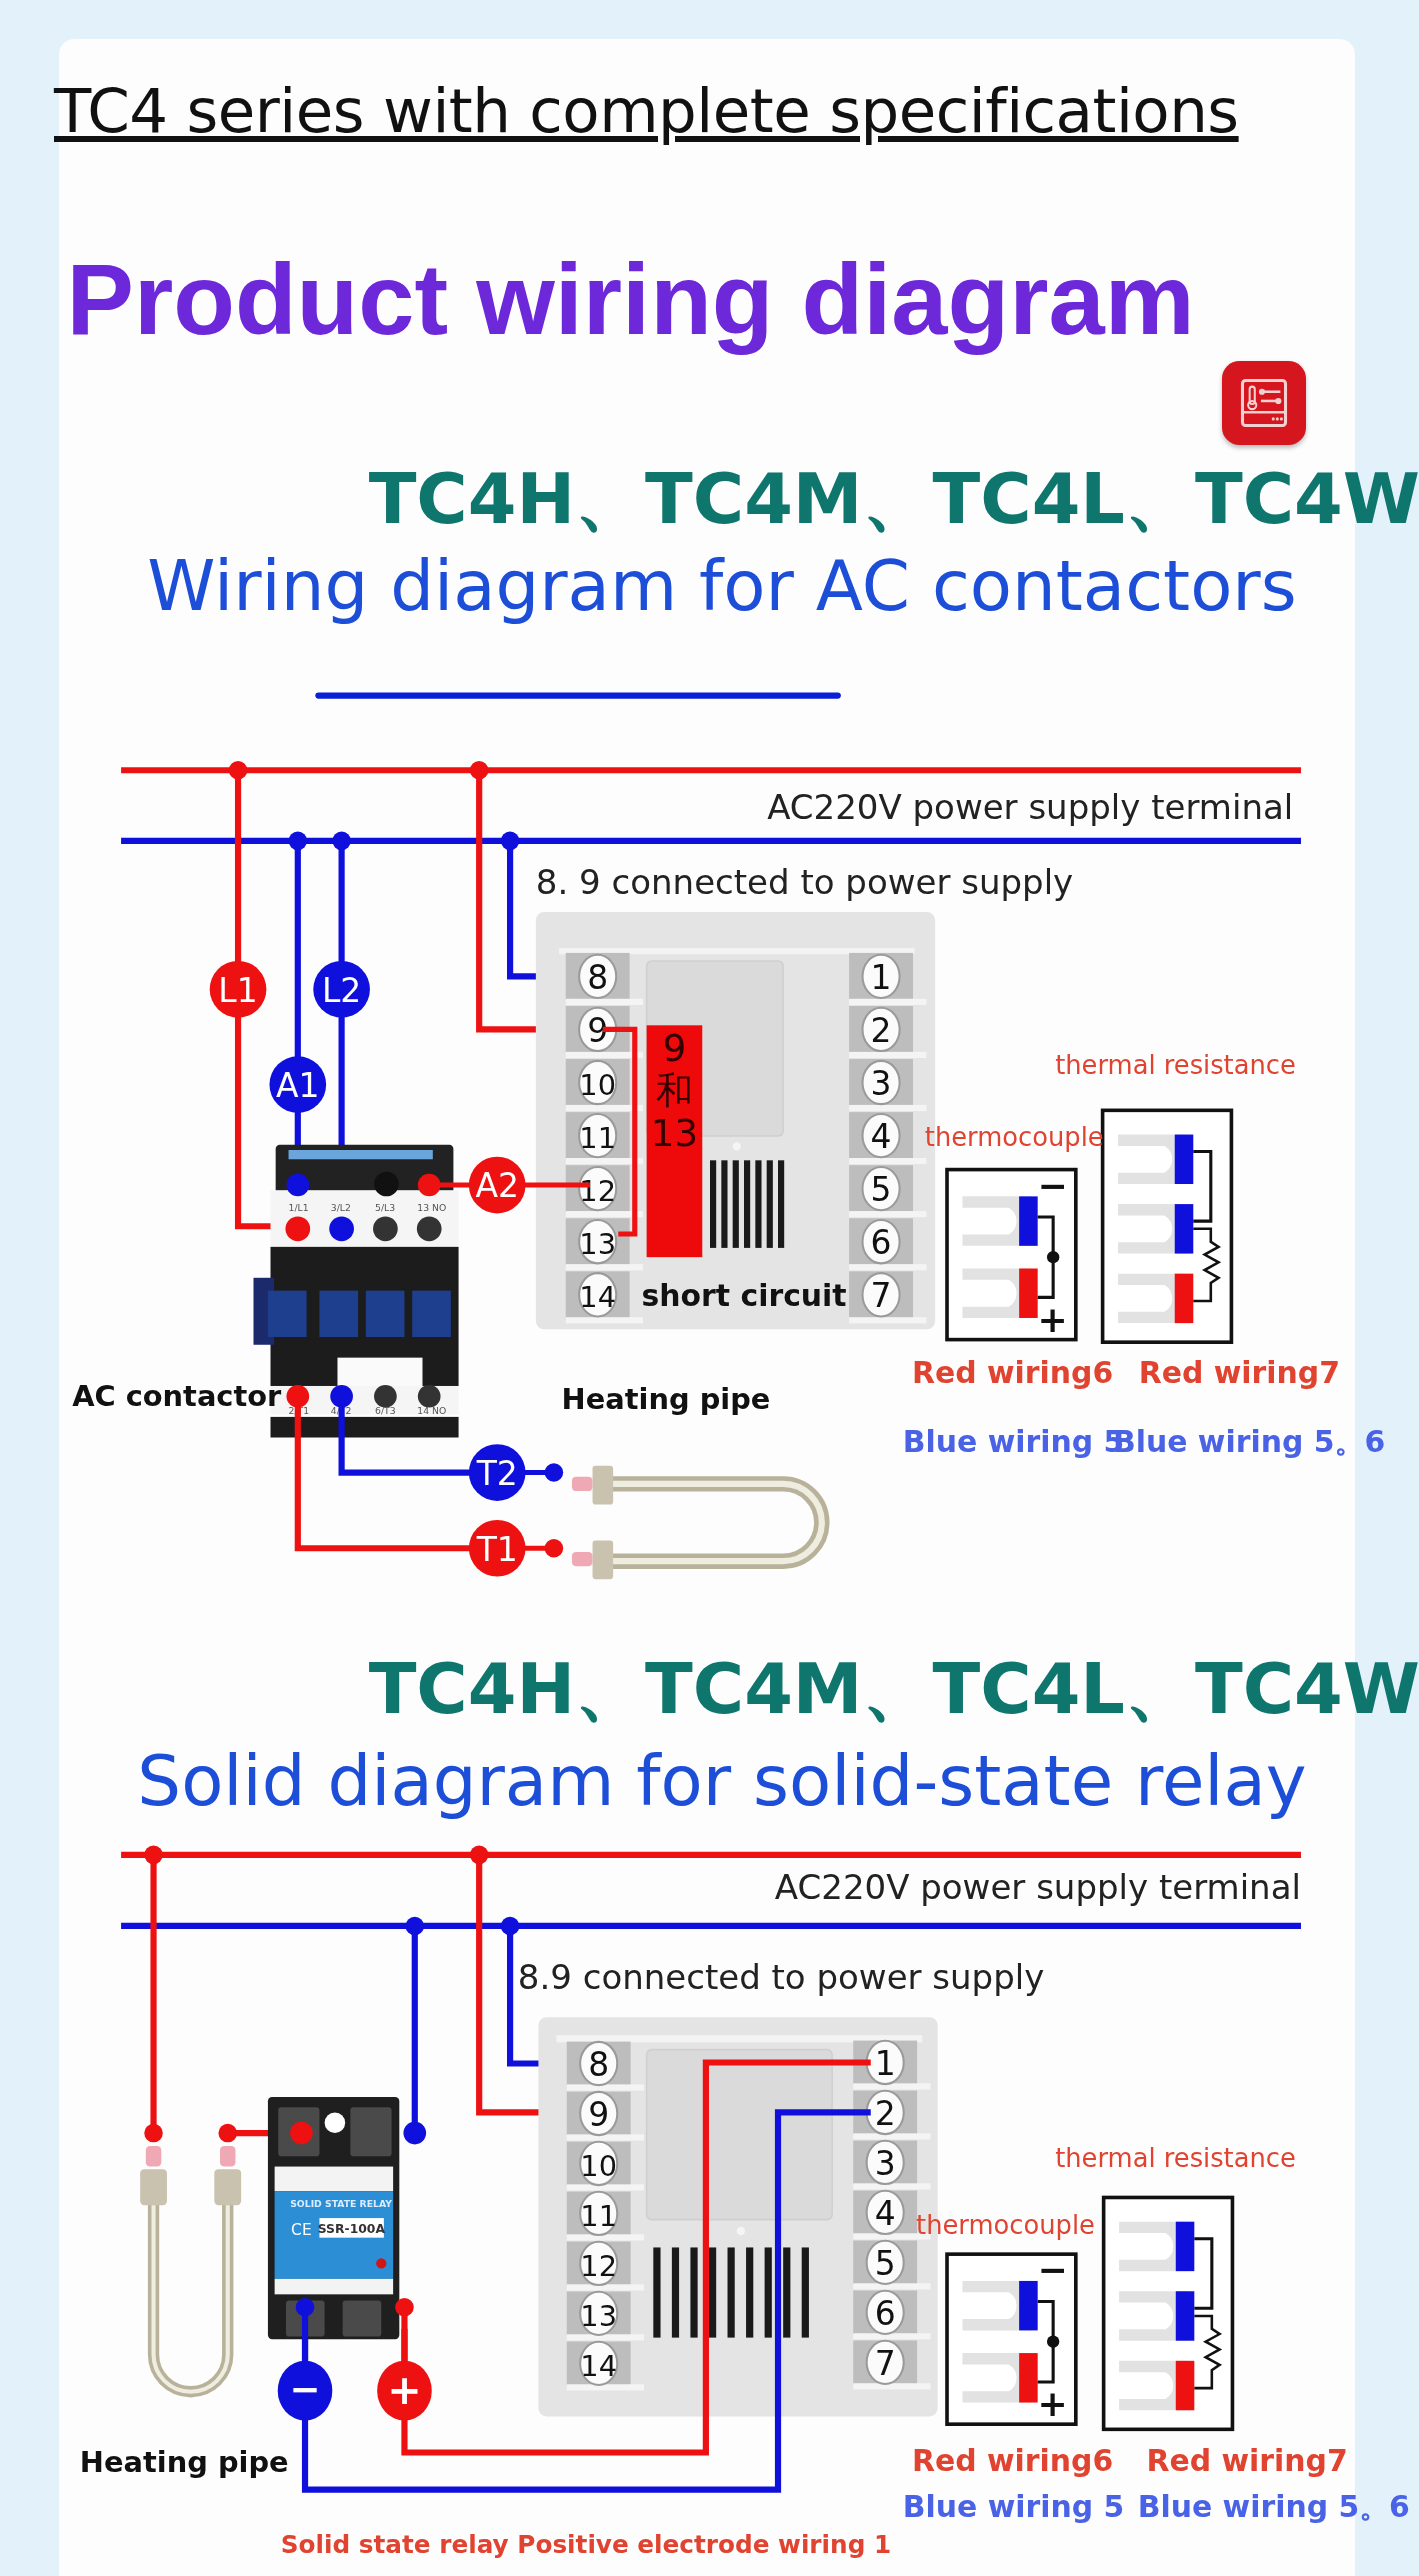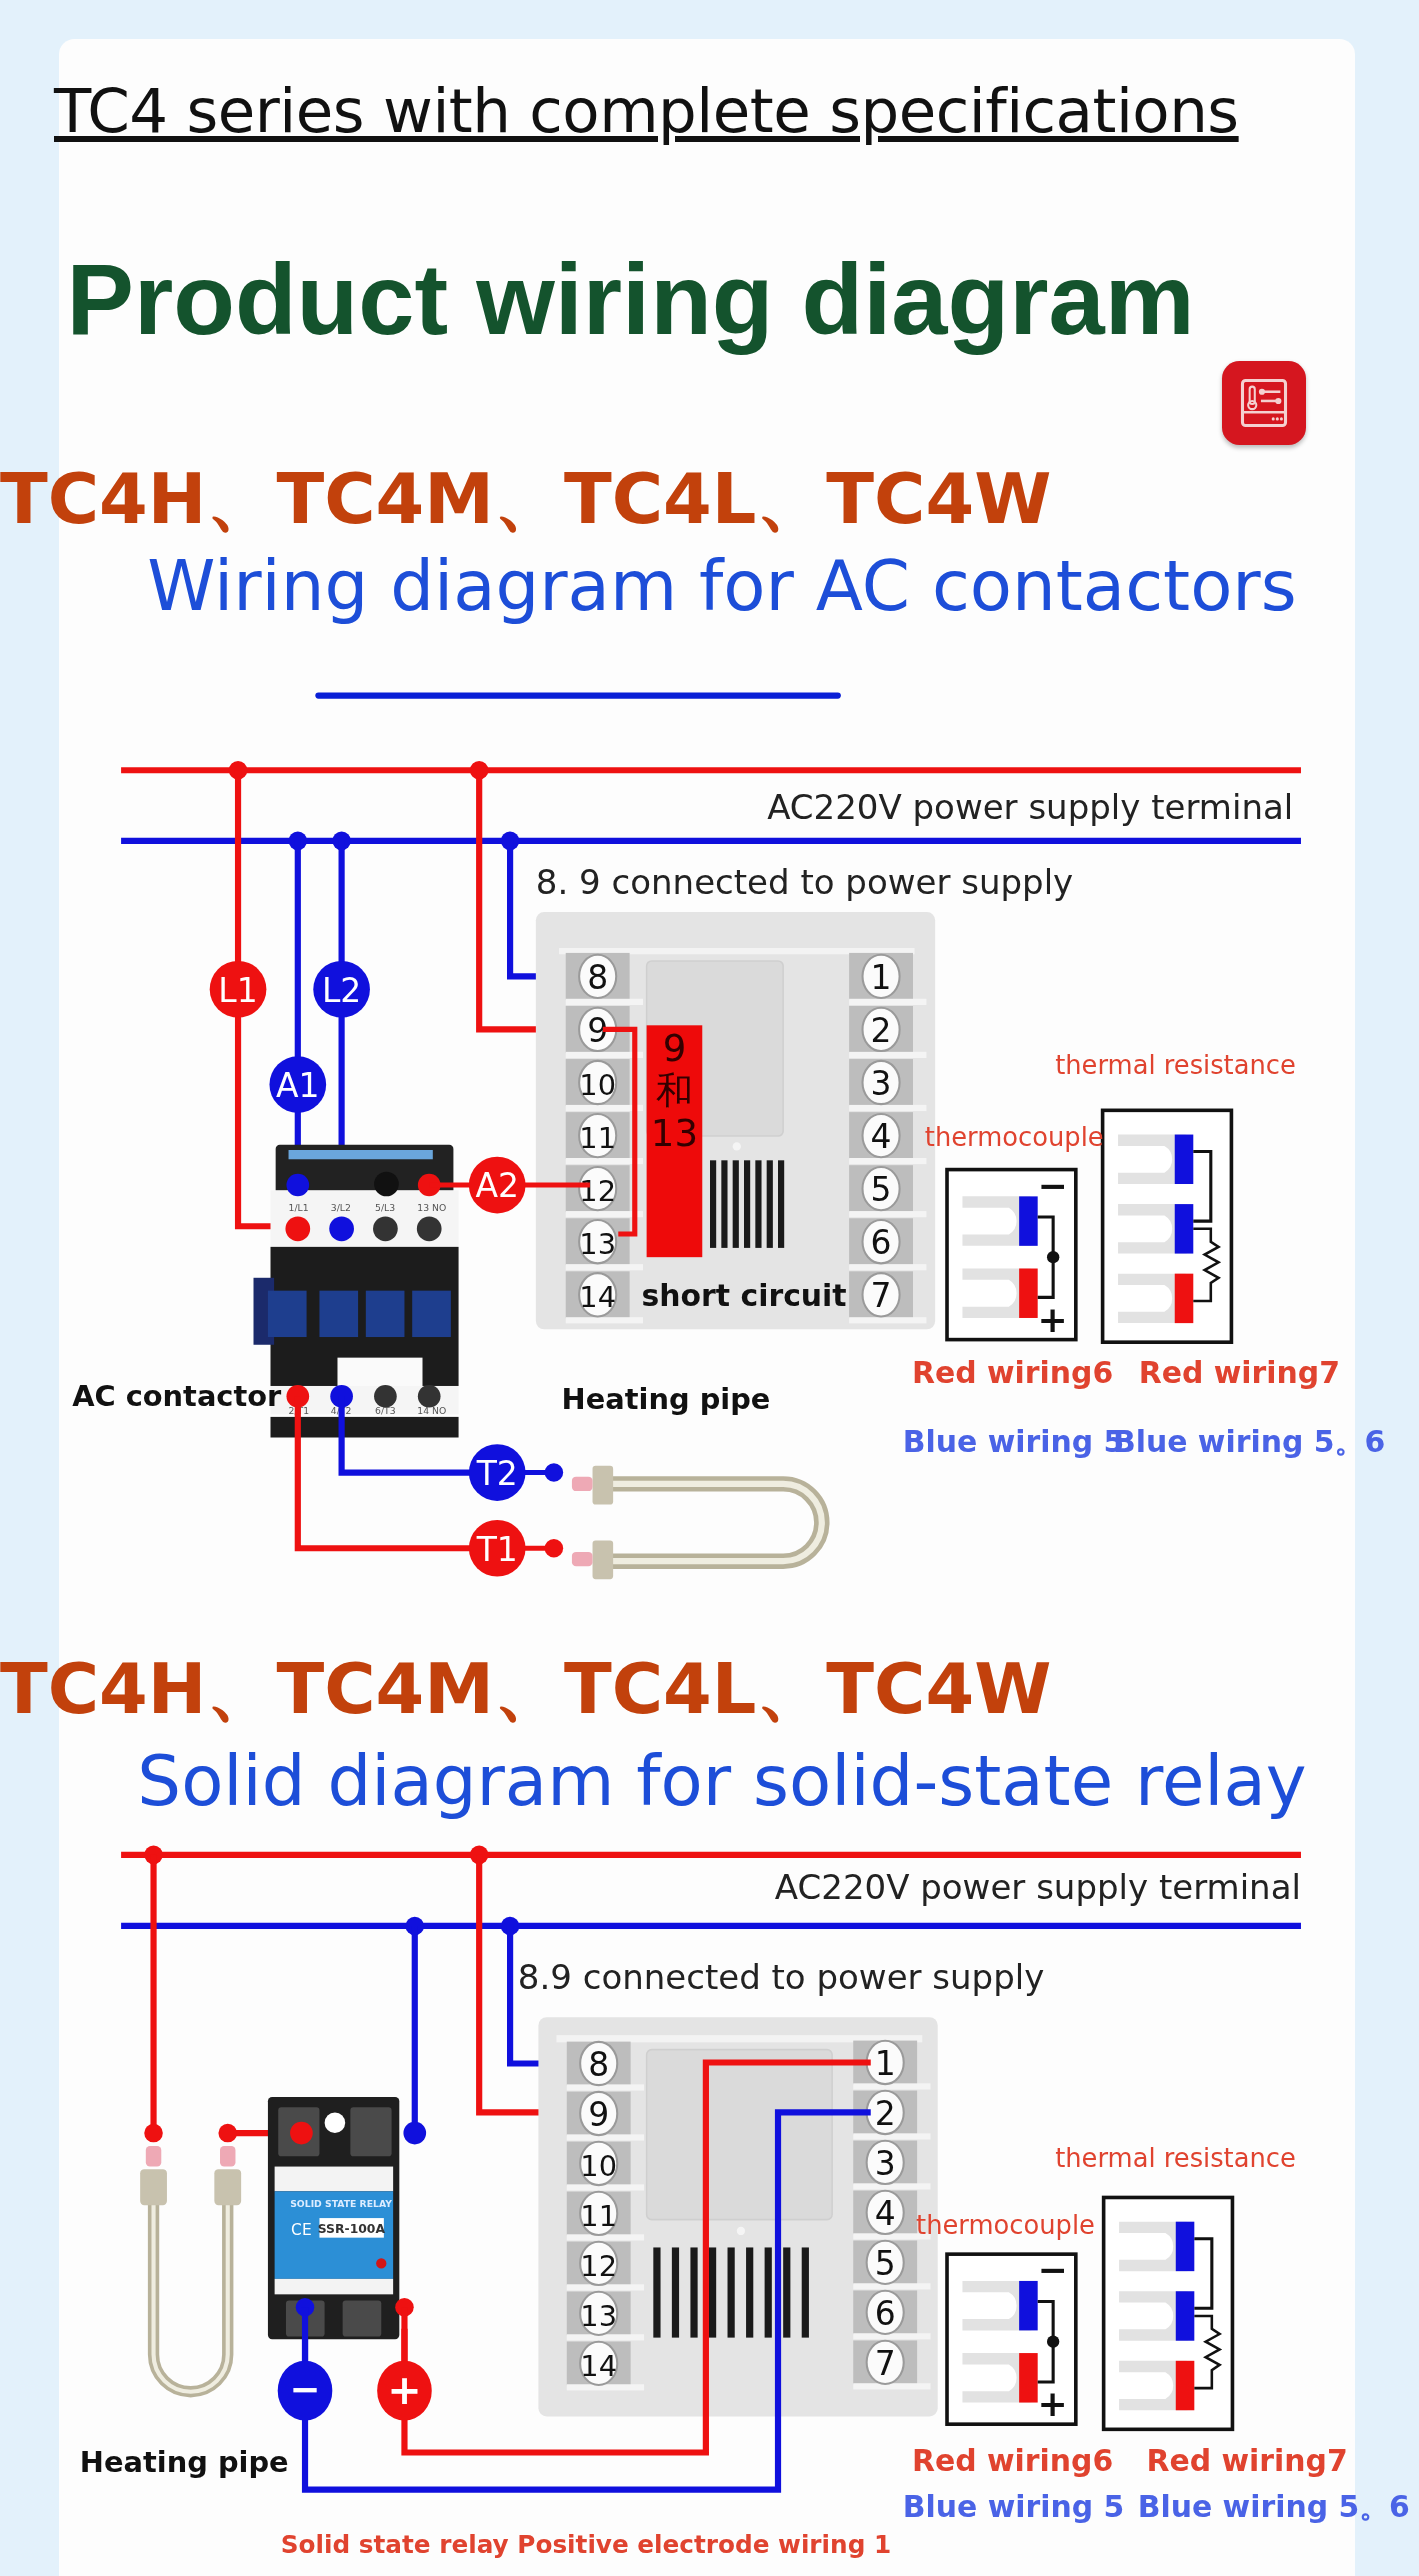--- a/index.html
+++ b/index.html
@@ -1,22 +1,22 @@
 <!DOCTYPE html>
 <html style="font-size:8.2px"><head>
 <meta charset="utf-8">
 <style>
   html, body { margin:0; padding:0; }
   body { width:1420px; height:2638px; background:#e3f1fb; position:relative; overflow:hidden;
          font-family:"DejaVu Sans", sans-serif; }
   .card { position:absolute; left:59px; top:39px; width:1296px; height:2599px; background:#fdfdfd; border-radius:15.5px 15.5px 0 0; }
   .txt { position:absolute; white-space:nowrap; }
   .subtitle { left:54px; top:75px; font-size:61px; color:#111; font-family:"DejaVu Sans", sans-serif; letter-spacing:-0.5px;text-decoration:underline;}
-  .main-title { left:0; width:1261px; text-align:center; top:242px; font-size:101px; font-weight:bold; color:#14532d; font-family:"Liberation Sans", sans-serif; }
-  .models { left:0; width:1420px; text-align:left; font-size:70px; font-weight:bold; color:#c2410c; font-family:"DejaVu Sans", sans-serif; }
+  .main-title { left:0; width:1261px; text-align:center; top:242px; font-size:101px; font-weight:bold; color:#6d28d9; font-family:"Liberation Sans", sans-serif; }
+  .models { left:0; width:1420px; text-align:right; font-size:70px; font-weight:bold; color:#0f766e; font-family:"DejaVu Sans", sans-serif; }
   .diag-title { left:12px; width:1420px; text-align:center; font-size:69px; color:#1d4ed8; font-family:"DejaVu Sans", sans-serif; }
   .logo { position:absolute; left:1222px; top:361px; width:84px; height:84px; border-radius:17.5px; background:#d5161f; box-shadow:0 2.1px 4.1px rgba(0,0,0,.25); }
   svg.diagram { position:absolute; left:0; top:0; }
   .lbl { font-family:"DejaVu Sans", sans-serif; }
 </style>
 </head>
 <body>
 
 <div class="card"></div>
 

